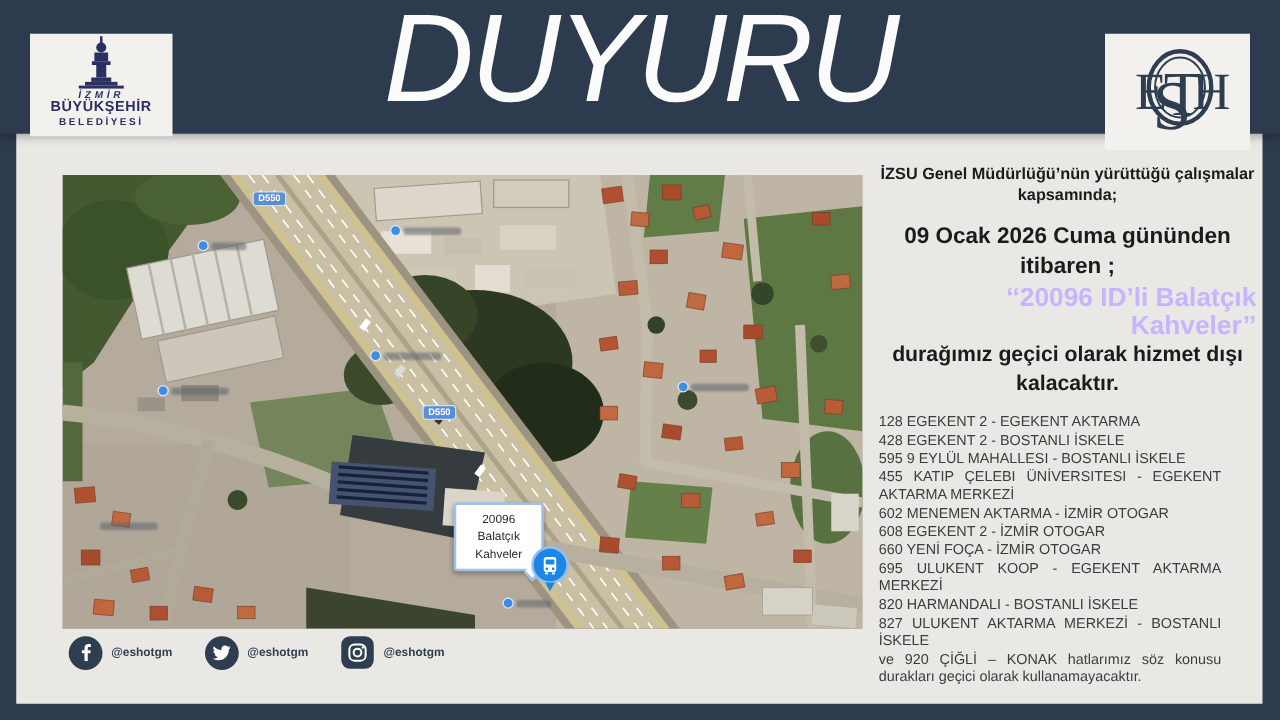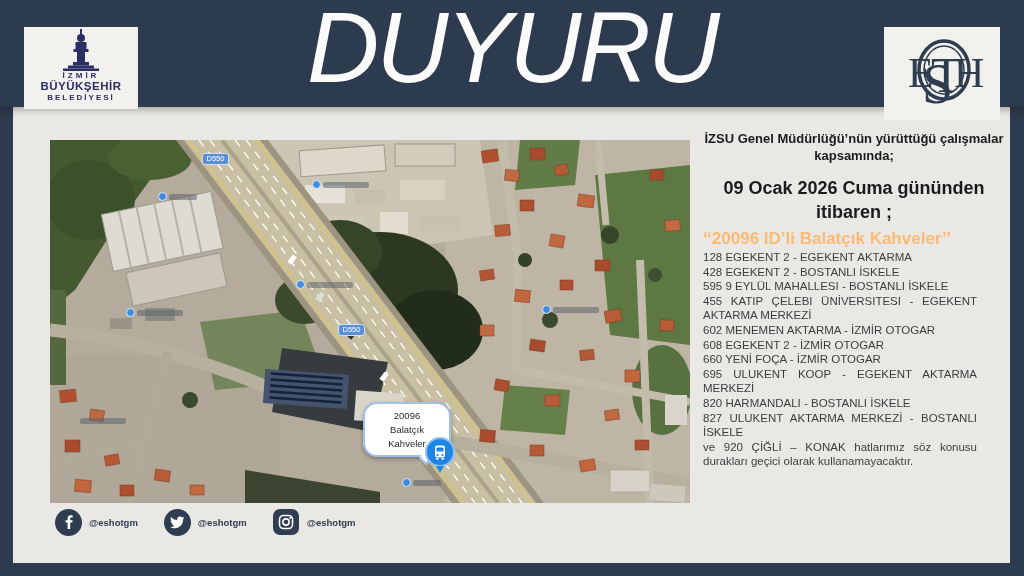--- a/index.html
+++ b/index.html
@@ -13,52 +13,52 @@
   .content-bg { position:absolute; left:13px; top:0; width:997px; height:563px; background:#e9e8e4; }
   
   .banner { position:absolute; left:0; top:0; width:1024px; height:107px; background:#2d3b4e;
             box-shadow:0 3px 7px rgba(0,0,0,.28);font-style:italic; }
   .banner-title { position:absolute; left:0; top:-8px; width:1024px; height:110px;
                   text-align:center; color:#fbfbfb; font-size:100px; font-weight:400;
                   letter-spacing:-3px; line-height:110px; }
   .logo-box { position:absolute; left:24px; top:27px; width:114px; height:82px;
               background:#f2f1ee; display:flex; flex-direction:column; align-items:center; }
   .logo-box svg { display:block; }
-  .muni-line1 { color:#2b2f63; font-size:8px; letter-spacing:3px; font-weight:bold; line-height:9px; }
+  .muni-line1 { color:#2b2f63; font-size:8px; letter-spacing:3px; font-weight:bold; line-height:9px;font-style:italic; }
   .muni-line2 { color:#2b2f63; font-size:11.5px; letter-spacing:.5px; font-weight:bold; line-height:13px; }
   .muni-line3 { color:#2b2f63; font-size:8px; letter-spacing:2px; font-weight:bold; line-height:10px; }
   .eshot-box { position:absolute; left:884px; top:27px; width:116px; height:93px; background:#f2f1ee; }
   
   .map { position:absolute; left:50px; top:140px; width:640px; height:363px; overflow:hidden; background:#b4ab9c; }
   .map svg.sat { position:absolute; left:0; top:0; }
   .road-shield { position:absolute; width:27px; height:12px; background:#5a8fd6; border:1px solid #cfe0f5;
-                 border-radius:3px; color:#ffffff; font-size:7.5px; font-weight:normal; text-align:center;
+                 border-radius:3px; color:#ffffff; font-size:7.5px; font-weight:bold; text-align:center;
                  line-height:10px; }
   .poi { position:absolute; display:flex; align-items:center; gap:2px; }
   .poi-dot { width:9px; height:9px; border-radius:50%; background:#3f8ce0; border:1px solid #dfeafa; }
   .poi-smudge { width:46px; height:6px; background:#5e646e; opacity:.55; border-radius:2px; filter:blur(.7px); }
   .poi-smudge.short { width:28px; }
-  .callout { position:absolute; left:313px; top:262px; width:88px; height:55px; background:#ffffff;
-             border:2px solid #9fc0e8; border-radius:14px; text-align:center; padding-top:5px;
+  .callout { position:absolute; left:313px; top:262px; width:72px; height:55px; background:#ffffff;
+             border:2px solid #9fc0e8; border-radius:3px; text-align:center; padding-top:5px;
              font-size:9.5px; line-height:14px; color:#2a2a2a;
              box-shadow:0 2px 4px rgba(0,0,0,.3); z-index:3; }
   .callout-tail { position:absolute; left:56px; top:49px; width:10px; height:10px; background:#ffffff;
                   border-right:2px solid #9fc0e8; border-bottom:2px solid #9fc0e8; transform:rotate(45deg); }
   .bus-marker { position:absolute; left:375px; top:297px; width:30px; height:30px; z-index:4; }
   .bus-marker .ring { position:absolute; width:30px; height:30px; border-radius:50%;
                       background:#1d86e5; border:2px solid #8fc0f2;
                       display:flex; align-items:center; justify-content:center; }
   .bus-marker .tail { position:absolute; left:11px; top:29px; width:0; height:0;
                       border-left:4px solid transparent; border-right:4px solid transparent;
                       border-top:7px solid #1d86e5; }
   
   .announce { position:absolute; left:703px; top:130px; width:302px; color:#1b1b1d; }
   .announce .intro   { font-size:13px; font-weight:bold; text-align:center; line-height:17px; margin-bottom:12px; }
   .announce .dateln  { font-size:18px; font-weight:bold; text-align:center; line-height:24px; margin-bottom:4px; }
-  .announce .highlight { font-size:17px; font-weight:bold; text-align:left; line-height:22px; color:#fdba74; }
+  .announce .highlight { font-size:21px; font-weight:bold; text-align:right; line-height:22px; color:#c4b5fd; }
   .announce .effect  { font-size:17px; font-weight:bold; text-align:center; line-height:23px; margin-bottom:13px; }
   .routes { width:274px; font-size:11.5px; line-height:14.6px; color:#3d3d3f; text-align:justify; }
   .routes .route-line { text-align:justify; text-align-last:left; }
   .closing { width:274px; font-size:11.5px; line-height:14.6px; color:#3d3d3f; text-align:justify; text-align-last:left; }
   
   .social { position:absolute; left:55px; top:506px; height:32px; display:flex; align-items:center; }
   .soc-ic { width:27px; height:27px; display:flex; align-items:center; justify-content:center; }
   .soc-circle { width:27px; height:27px; border-radius:50%; background:#2e3d50; display:flex; align-items:center; justify-content:center; }
   .soc-square { width:26px; height:26px; border-radius:7px; background:#2e3d50; display:flex; align-items:center; justify-content:center; }
   .handle { color:#2e3d50; font-size:9.5px; font-weight:bold; margin:0 26px 0 7px; }
@@ -282,20 +282,21 @@
       </svg>
     </div>
     <div class="tail"></div>
   </div>
 </div>
 
 <div class="announce">
   <div class="intro">İZSU Genel Müdürlüğü’nün yürüttüğü çalışmalar kapsamında;</div>
   <div class="dateln">09 Ocak 2026 Cuma gününden itibaren ;</div>
   <div class="highlight">‘‘20096 ID’li Balatçık Kahveler’’</div>
+  <div class="effect">durağımız geçici olarak hizmet dışı kalacaktır.</div>
   <div class="routes">
       <div class="route-line">128 EGEKENT 2 - EGEKENT AKTARMA</div>
       <div class="route-line">428 EGEKENT 2 - BOSTANLI İSKELE</div>
       <div class="route-line">595 9 EYLÜL MAHALLESI - BOSTANLI İSKELE</div>
       <div class="route-line">455 KATIP ÇELEBI ÜNİVERSITESI - EGEKENT AKTARMA MERKEZİ</div>
       <div class="route-line">602 MENEMEN AKTARMA - İZMİR OTOGAR</div>
       <div class="route-line">608 EGEKENT 2 - İZMİR OTOGAR</div>
       <div class="route-line">660 YENİ FOÇA - İZMİR OTOGAR</div>
       <div class="route-line">695 ULUKENT KOOP - EGEKENT AKTARMA MERKEZİ</div>
       <div class="route-line">820 HARMANDALI - BOSTANLI İSKELE</div>

